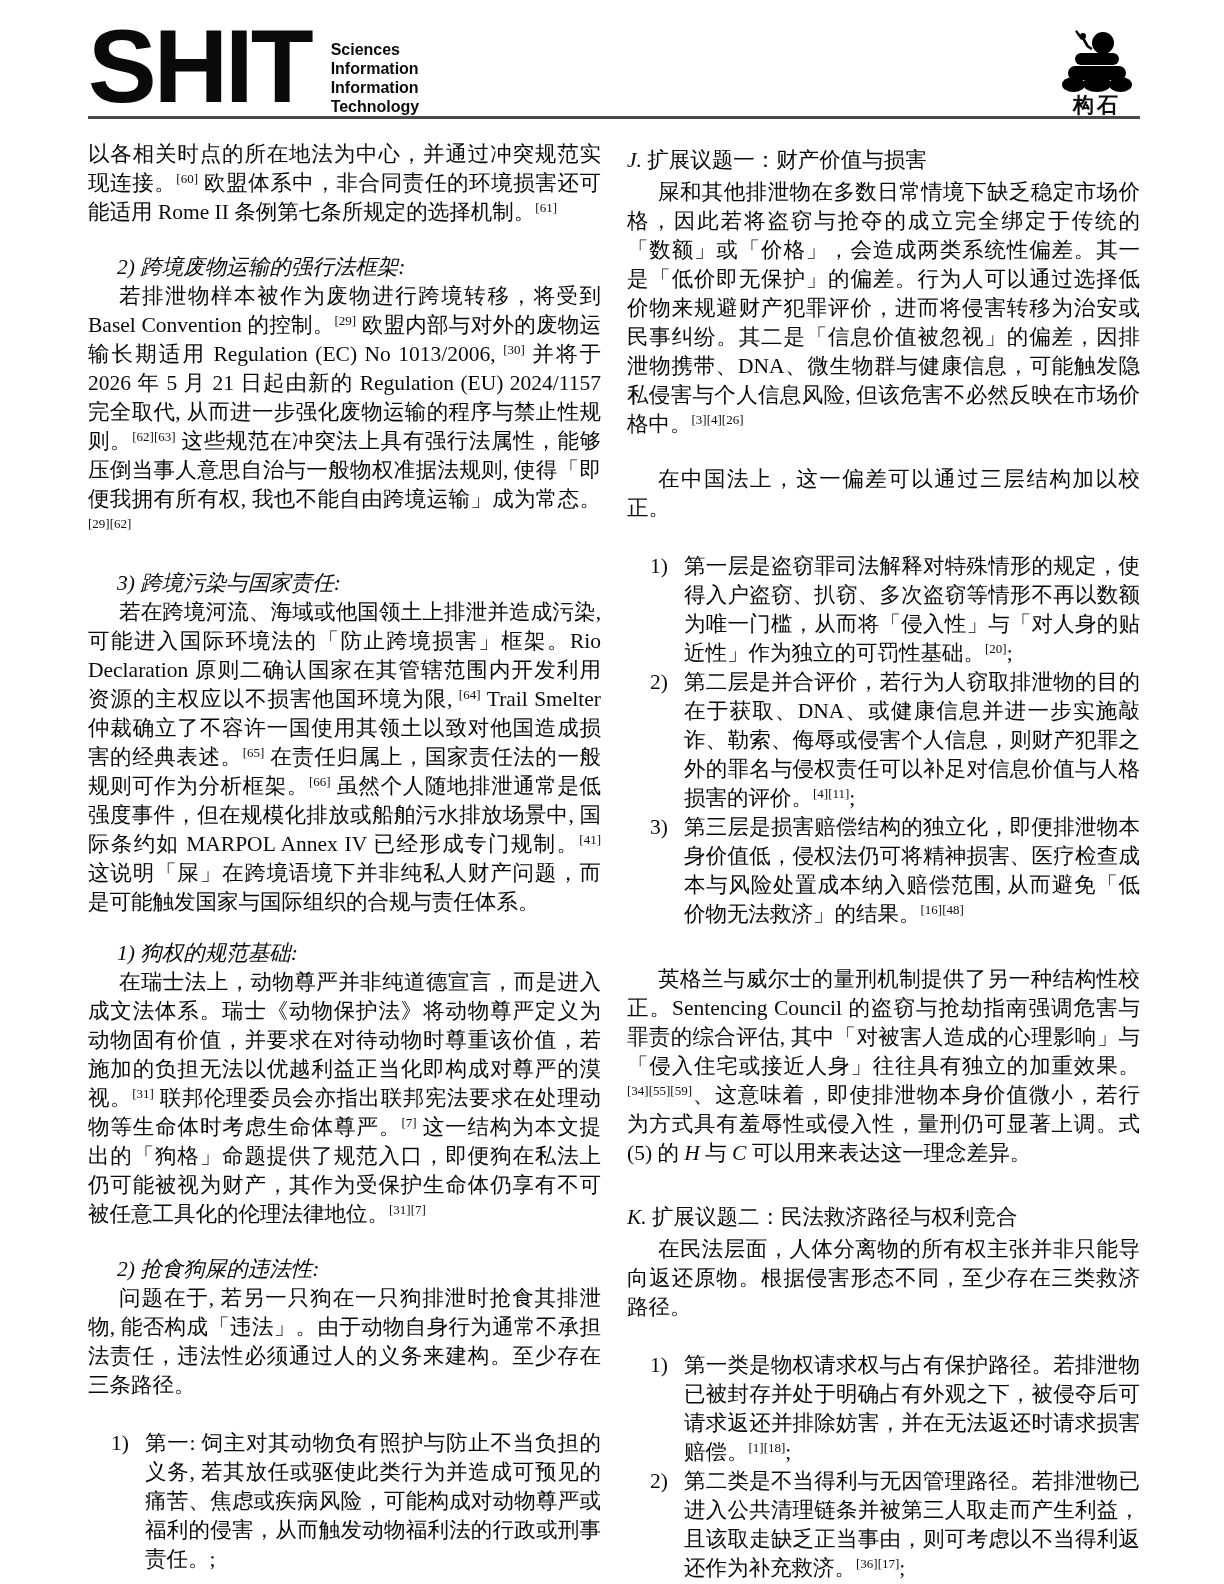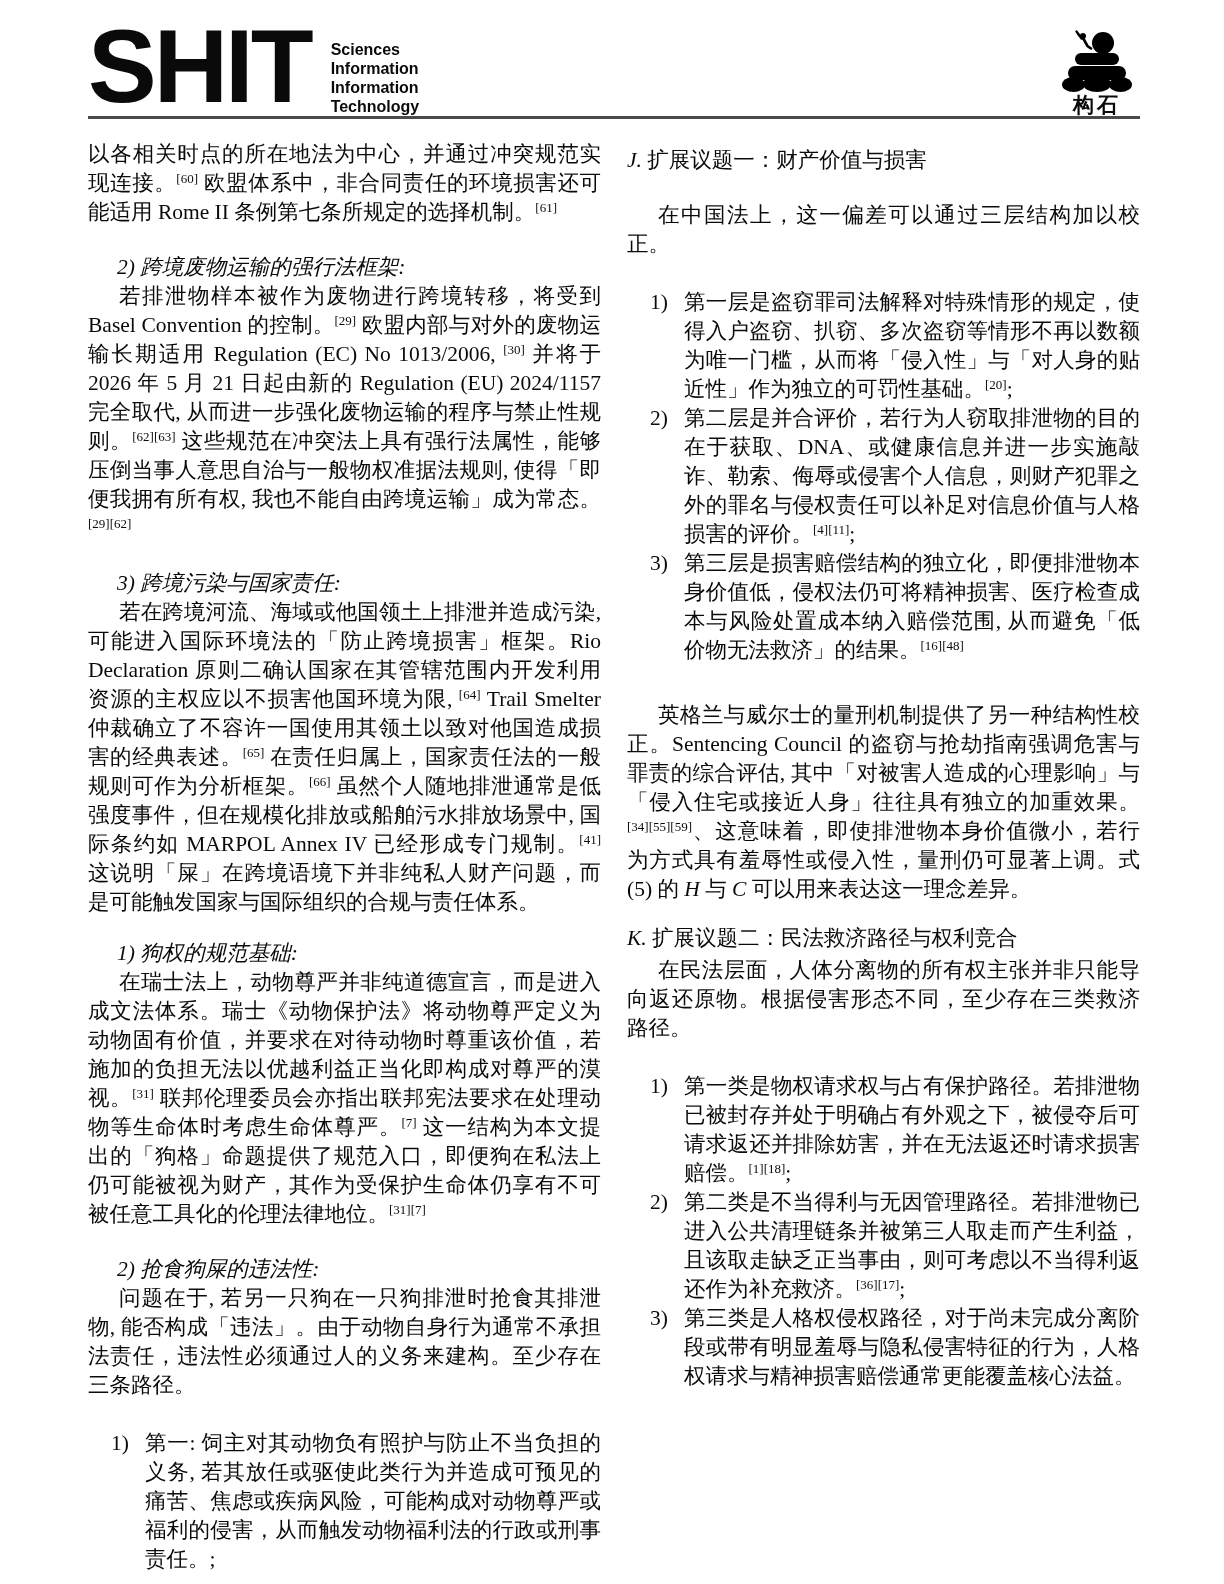--- a/index.html
+++ b/index.html
@@ -34,21 +34,21 @@
   .cols{display:flex;gap:26px;margin-top:21px;}
   .col{width:513px;}
 
   p{margin:0;}
   .para{text-align:justify;text-indent:31px;}
   .para.flush{text-indent:0;}
   .runin{margin-top:26px;text-indent:29px;font-style:italic;}
   .runin.tight{margin-top:22px;}
   .sec{margin:52px 0 23px;font-weight:normal;font-size:21.5px;line-height:29px;}
   .sec.top{margin-top:6px;margin-bottom:3px;}
-  .sec.mid{margin-top:20px;margin-bottom:3px;}
+  .sec.mid{margin-top:35px;margin-bottom:3px;}
   .sec-letter{font-style:italic;}
   .list{margin-top:29px;}
   .li{position:relative;padding-left:57px;text-align:justify;}
   .li-label{position:absolute;left:23px;top:0;}
   .gap-sm{margin-top:26px;}
   .gap-md{margin-top:36px;}
   sup{font-size:13px;line-height:0;vertical-align:baseline;position:relative;top:-7px;}
   i{font-family:"Liberation Serif","DejaVu Serif",serif;}
 </style>
 </head>
@@ -111,20 +111,21 @@
         <div class="li">
           <span class="li-label">1)</span>
           <span class="li-text">第一: 饲主对其动物负有照护与防止不当负担的义务, 若其放任或驱使此类行为并造成可预见的痛苦、焦虑或疾病风险，可能构成对动物尊严或福利的侵害，从而触发动物福利法的行政或刑事责任。;</span>
         </div>
 
       </div>
     </section>
 
     <section class="col">
       <h3 class="sec top"><span class="sec-letter">J.</span> <span>扩展议题一：财产价值与损害</span></h3>
+      <p class="para">屎和其他排泄物在多数日常情境下缺乏稳定市场价格，因此若将盗窃与抢夺的成立完全绑定于传统的「数额」或「价格」，会造成两类系统性偏差。其一是「低价即无保护」的偏差。行为人可以通过选择低价物来规避财产犯罪评价，进而将侵害转移为治安或民事纠纷。其二是「信息价值被忽视」的偏差，因排泄物携带、DNA、微生物群与健康信息，可能触发隐私侵害与个人信息风险, 但该危害不必然反映在市场价格中。<sup>[3][4][26]</sup></p>
 
       <p class="para gap-sm">在中国法上，这一偏差可以通过三层结构加以校正。</p>
 
       <div class="list">
         <div class="li">
           <span class="li-label">1)</span>
           <span class="li-text">第一层是盗窃罪司法解释对特殊情形的规定，使得入户盗窃、扒窃、多次盗窃等情形不再以数额为唯一门槛，从而将「侵入性」与「对人身的贴近性」作为独立的可罚性基础。<sup>[20]</sup>;</span>
         </div>
         <div class="li">
           <span class="li-label">2)</span>

